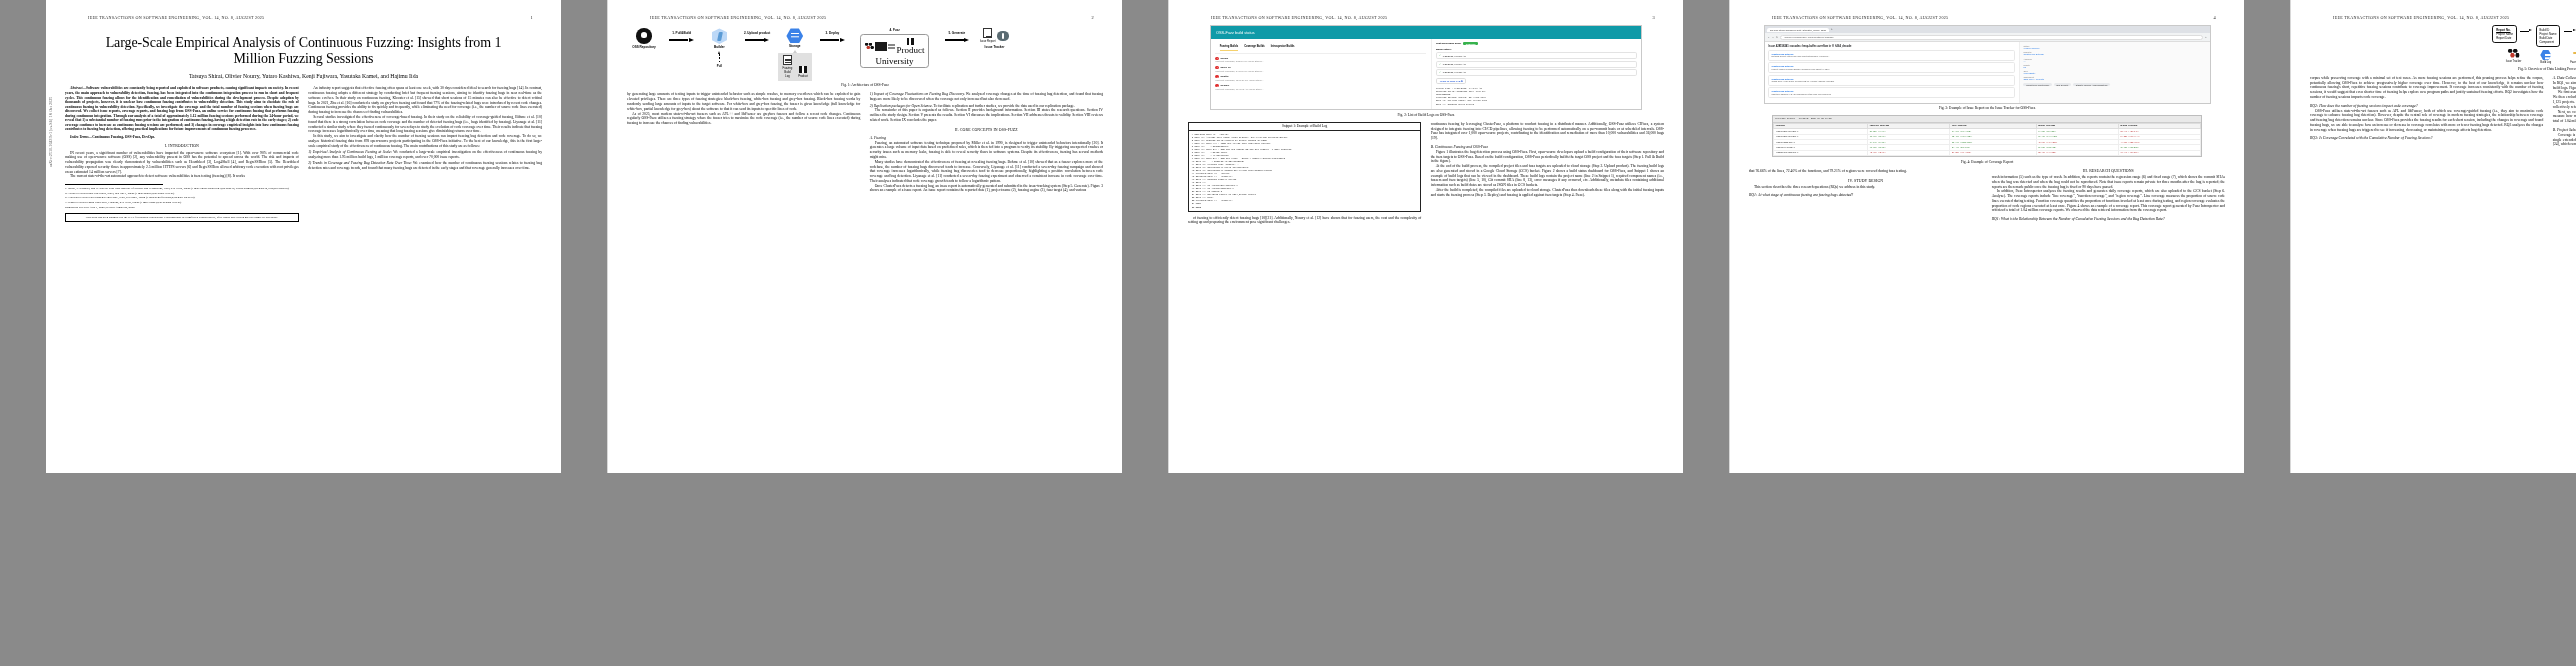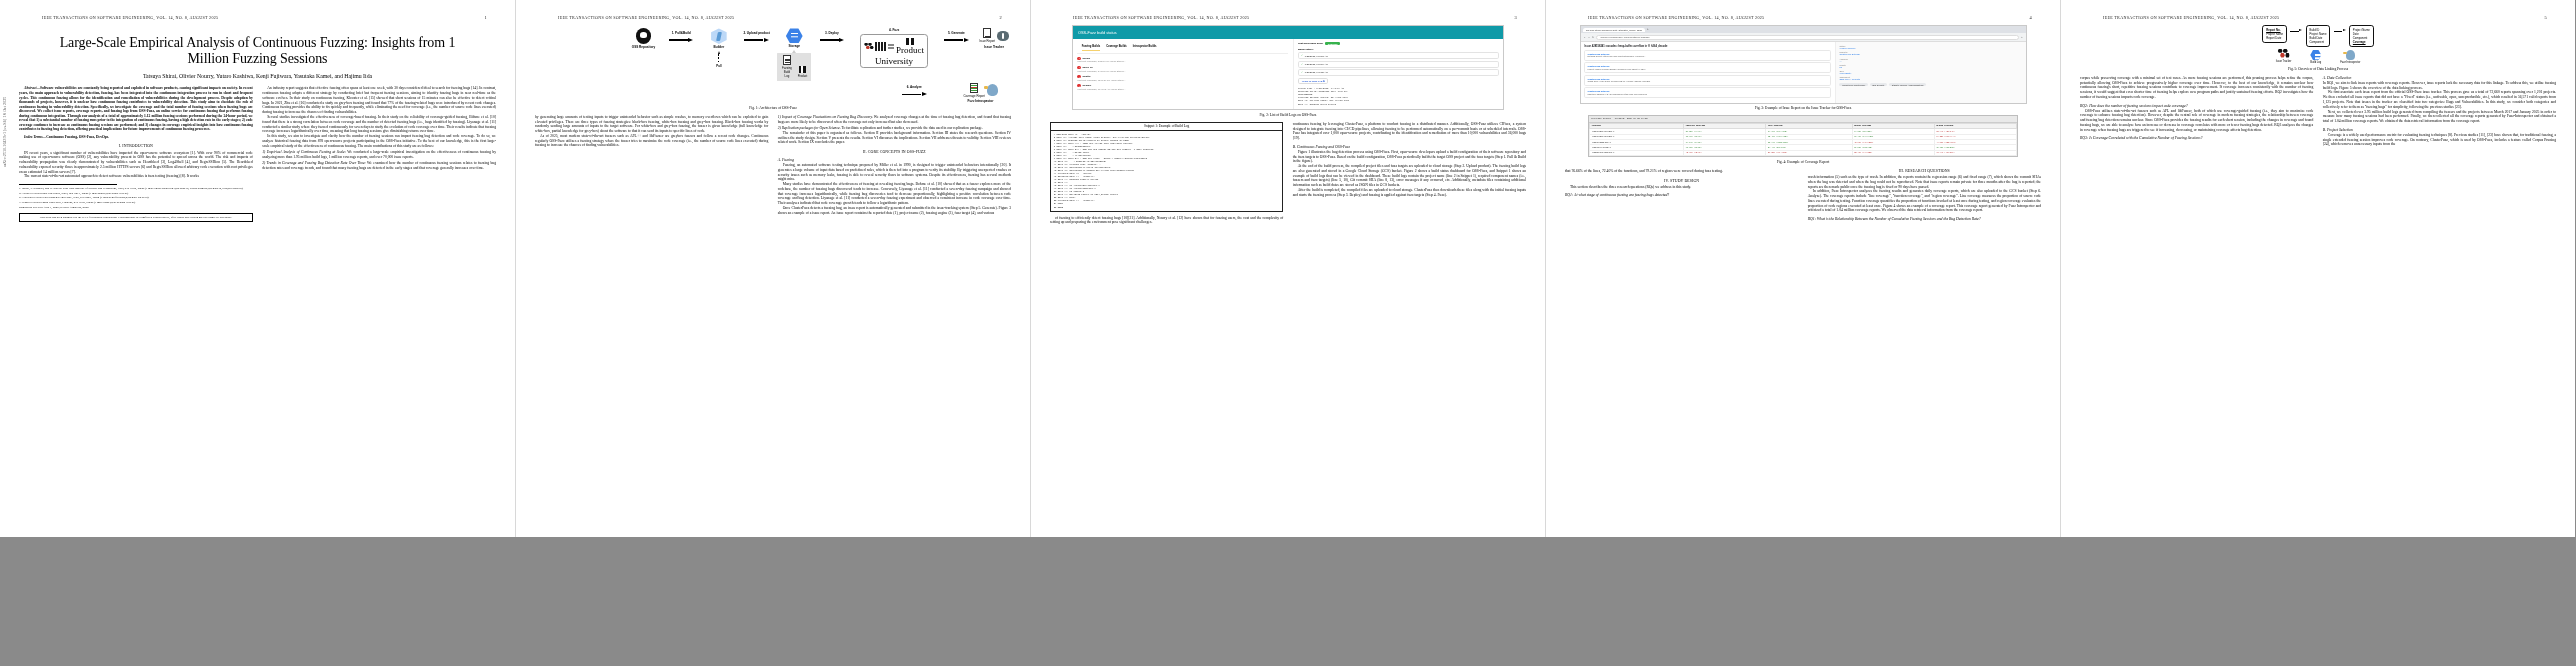--- a/index.html
+++ b/index.html
@@ -2,25 +2,26 @@
 <html style="font-size:9px"><head>
 <meta charset="utf-8">
 <style>
   * { box-sizing: border-box; }
   html, body { margin:0; padding:0; background:#8a8a8a; }
   body { width:2576px; height:667px; font-family:"Liberation Serif", serif; }
 
   .spread { display:flex; width:2576px; height:667px; gap:0; }
   .page {
     position:relative;
-    width:515px; height:537px;
+    width:515px; height:473px;
     background:#ffffff;
     padding:14.5px 19px 12.2px 19px;
     overflow:hidden;
     flex:0 0 515px;
+    margin-left:46px;
   }
   .page + .page { border-left:0.6px solid #d8d8d8; }
 
   .runhead {
     display:flex; justify-content:space-between; align-items:baseline;
     font-size:4.1px; letter-spacing:0.3px; color:#1a1a1a;
     font-family:"Liberation Serif", serif;
     margin-bottom:1.7px;
   }
   .runhead .jn { margin-left:23px; }
@@ -81,21 +82,21 @@
   
   .arxiv {
     position:absolute; left:2.2px; top:167px;
     transform:rotate(-90deg); transform-origin:left top;
     font-size:4px; color:#555; white-space:nowrap;
     font-family:"Liberation Serif", serif;
     letter-spacing:0.1px;
   }
 
   
-  .fig1 { display:flex; flex-direction:column; align-items:flex-end; padding-top:3.3px; }
+  .fig1 { display:flex; align-items:flex-start; padding-top:3.3px; }
   .fig1row { display:flex; align-items:flex-start; justify-content:center; gap:2.2px; }
   .node { display:flex; flex-direction:column; align-items:center; width:34px; }
   .node .lbl { font-family:"Liberation Sans", sans-serif; font-size:3.1px; font-weight:bold; margin-top:1.1px; text-align:center;}
   .node .lbl.sm { font-weight:normal; font-size:2.8px;}
   .steplbl { font-family:"Liberation Sans", sans-serif; font-size:3.1px; font-weight:bold; text-align:center; }
   .arrowwrap { display:flex; flex-direction:column; align-items:center; width:37px; padding-top:2.2px;}
   .arrow { width:24.5px; height:3.9px; position:relative; margin-top:3.3px;}
   .arrow:before { content:""; position:absolute; left:0; top:1.4px; width:19px; height:1.3px; background:#000; }
   .arrow:after { content:""; position:absolute; right:0; top:0; border-top:2.3px solid transparent; border-bottom:2.3px solid transparent; border-left:5.6px solid #000; }
   .gh { width:15.6px; height:15.6px; border-radius:50%; background:#111; position:relative; }

